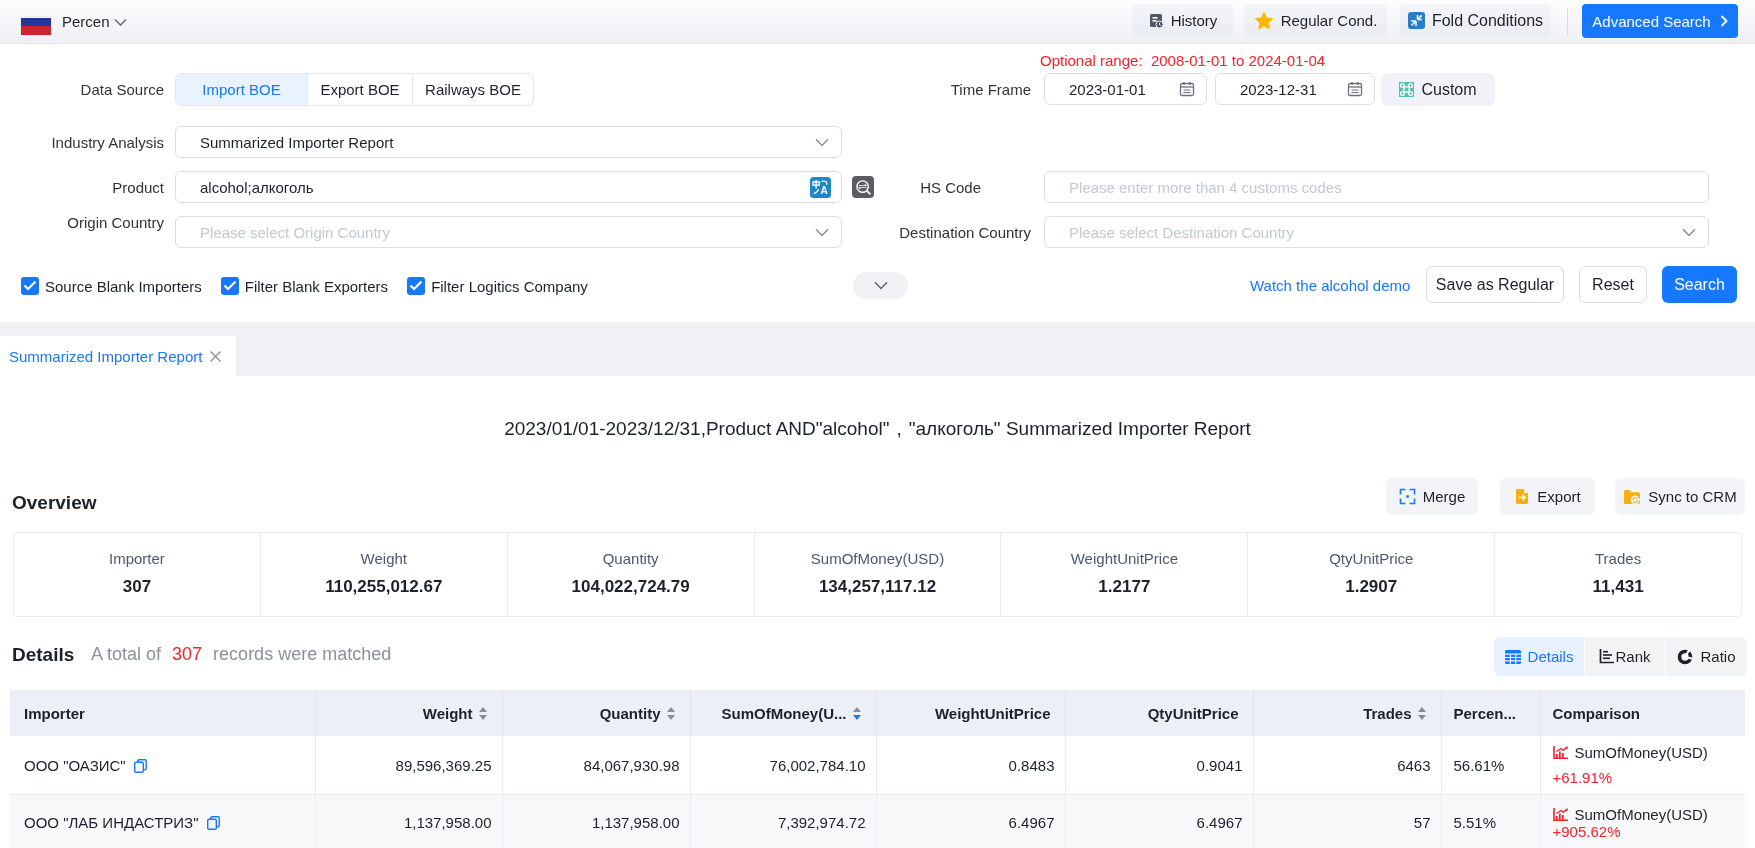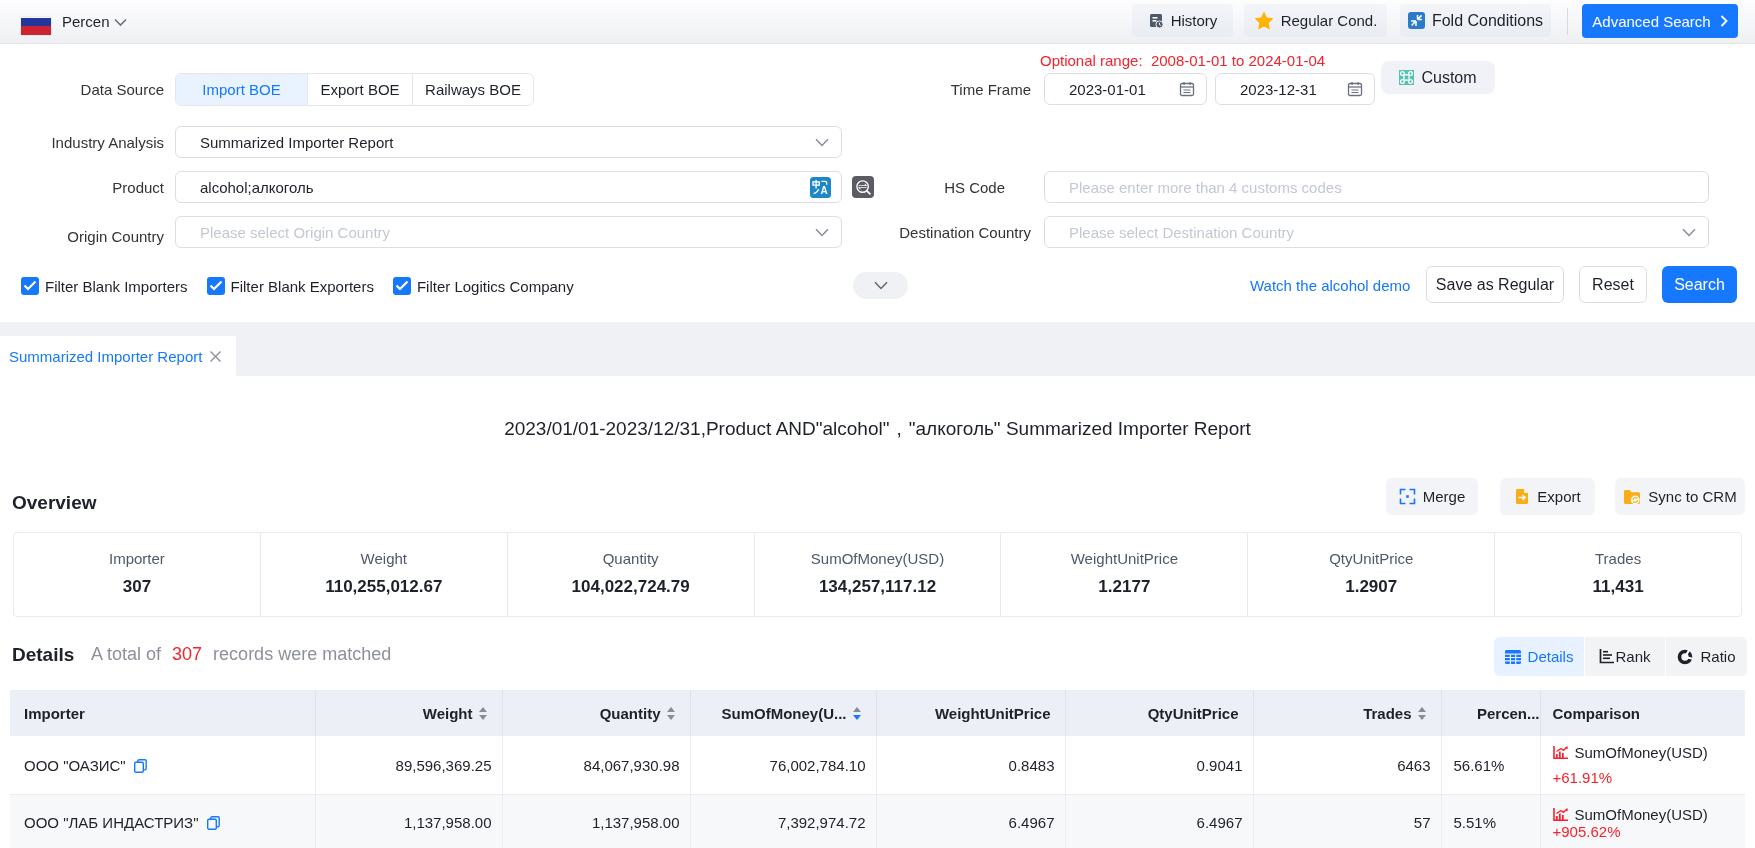--- a/index.html
+++ b/index.html
@@ -106,21 +106,21 @@
     </svg>
 </div>
 <div class="ipt" style="left:1215px;top:73px;width:160px">2023-12-31
   <svg class="chev" style="margin-top:-8px;right:11px" width="16" height="16" viewBox="0 0 16 16">
       <rect x="1.5" y="2.5" width="13" height="12" rx="1.5" fill="none" stroke="#6b7180" stroke-width="1.3"></rect>
       <path d="M1.5 6h13" stroke="#6b7180" stroke-width="1.3"></path>
       <path d="M5 1v3M11 1v3" stroke="#6b7180" stroke-width="1.3"></path>
       <path d="M4.5 9h7M4.5 11.5h7" stroke="#6b7180" stroke-width="1.2"></path>
     </svg>
 </div>
-<div class="abs flex" style="left:1381px;top:61px;width:114px;height:33px;background:#f1f2f8;border-radius:8px;justify-content:center;gap:7px">
+<div class="abs flex" style="left:1381px;top:73px;width:114px;height:33px;background:#f1f2f8;border-radius:8px;justify-content:center;gap:7px">
   <svg width="15" height="15" viewBox="0 0 16 16">
       <rect width="16" height="16" fill="#52c4b1"></rect>
       <g fill="none" stroke="#fff" stroke-width="1.4">
         <rect x="5.2" y="5.2" width="5.6" height="5.6"></rect>
         <circle cx="3.7" cy="3.7" r="2"></circle>
         <circle cx="12.3" cy="3.7" r="2"></circle>
         <circle cx="3.7" cy="12.3" r="2"></circle>
         <circle cx="12.3" cy="12.3" r="2"></circle>
       </g>
     </svg>
@@ -148,47 +148,47 @@
 </div>
 <div class="abs" style="left:852px;top:176px;width:22px;height:22px;background:#5b5b64;border-radius:4px">
   <svg style="position:absolute;left:2.5px;top:2.5px" width="17" height="17" viewBox="0 0 17 17">
       <g fill="none" stroke="#fff">
         <circle cx="7.6" cy="7.6" r="5.7" stroke-width="1.4"></circle>
         <path d="M11.9 11.9 L15.4 15.4" stroke-width="1.7"></path>
       </g>
       <path d="M3.6 6.2h6.2v-1.7l2.4 2.5h-8.6zM11.6 9h-6.2v1.7L3 8.2h8.6z" fill="#fff"></path>
     </svg>
 </div>
-<div class="lbl" style="left:841px;top:179px;width:164px">HS Code</div>
+<div class="lbl" style="left:817px;top:179px;width:164px">HS Code</div>
 <div class="ipt" style="left:1044px;top:171px;width:665px">
     <span class="ph">Please enter more than 4 customs codes</span>
   </div>
 
-<div class="lbl" style="left:0;top:228px;width:164px">Origin Country</div>
+<div class="lbl" style="left:0;top:214px;width:164px">Origin Country</div>
 <div class="ipt" style="left:175px;top:216px;width:667px">
     <span class="ph">Please select Origin Country</span>
   <svg class="chev" width="14" height="9" viewBox="0 0 14 9">
       <path d="M1 1.2 L7 7.4 L13 1.2" fill="none" stroke="#878d99" stroke-width="1.5"></path>
     </svg>
 </div>
 <div class="lbl" style="left:867px;top:224px;width:164px">Destination Country</div>
 <div class="ipt" style="left:1044px;top:216px;width:665px">
     <span class="ph">Please select Destination Country</span>
   <svg class="chev" width="14" height="9" viewBox="0 0 14 9">
       <path d="M1 1.2 L7 7.4 L13 1.2" fill="none" stroke="#878d99" stroke-width="1.5"></path>
     </svg>
 </div>
 
 <div class="abs flex" style="left:21px;top:277px;gap:6px">
   <span class="cb">
       <svg width="14" height="11" viewBox="0 0 14 11">
         <path d="M1.5 5.5 L5 9 L12.5 1.5" fill="none" stroke="#fff" stroke-width="2.2"></path>
       </svg>
     </span>
-  <span style="font-size:15px;padding-right:13px">Filter Blank Importers</span>
+  <span style="font-size:15px;padding-right:13px">Source Blank Importers</span>
   <span class="cb">
       <svg width="14" height="11" viewBox="0 0 14 11">
         <path d="M1.5 5.5 L5 9 L12.5 1.5" fill="none" stroke="#fff" stroke-width="2.2"></path>
       </svg>
     </span>
   <span style="font-size:15px;padding-right:13px">Filter Blank Exporters</span>
   <span class="cb">
       <svg width="14" height="11" viewBox="0 0 14 11">
         <path d="M1.5 5.5 L5 9 L12.5 1.5" fill="none" stroke="#fff" stroke-width="2.2"></path>
       </svg>
@@ -324,21 +324,21 @@
       </colgroup>
     <tbody>
         <tr class="thr">
       <th style="text-align:left;padding-left:14px">Importer</th>
       <th class="tr">Weight<span class="sort"><i class="su"></i><i class="sd"></i></span></th>
       <th class="tr">Quantity<span class="sort"><i class="su"></i><i class="sd"></i></span></th>
       <th class="tr">SumOfMoney(U...<span class="sort"><i class="su"></i><i class="sd" style="border-top-color:#1677ff"></i></span></th>
       <th class="tr">WeightUnitPrice</th>
       <th class="tr">QtyUnitPrice</th>
       <th class="tr">Trades<span class="sort"><i class="su"></i><i class="sd"></i></span></th>
-      <th style="text-align:right;padding-left:12px">Percen...</th>
+      <th style="text-align:left;padding-left:12px">Percen...</th>
       <th style="text-align:left;padding-left:12px">Comparison</th>
     </tr>
     <tr class="tbr" style="height:56px">
       <td style="padding-left:14px">ООО "ОАЗИС" <svg style="vertical-align:-2px;margin-left:4px" width="13" height="14" viewBox="0 0 13 14">
               <rect x="0.7" y="3.2" width="8.6" height="10" rx="1.2" fill="none" stroke="#1677ff" stroke-width="1.4"></rect>
               <path d="M3.8 3V2c0-.7.5-1.2 1.2-1.2h6c.7 0 1.2.5 1.2 1.2v7.5c0 .7-.5 1.2-1.2 1.2h-.9" fill="none" stroke="#1677ff" stroke-width="1.4"></path>
             </svg></td>
       <td class="tr">89,596,369.25</td>
       <td class="tr">84,067,930.98</td>
       <td class="tr">76,002,784.10</td>

